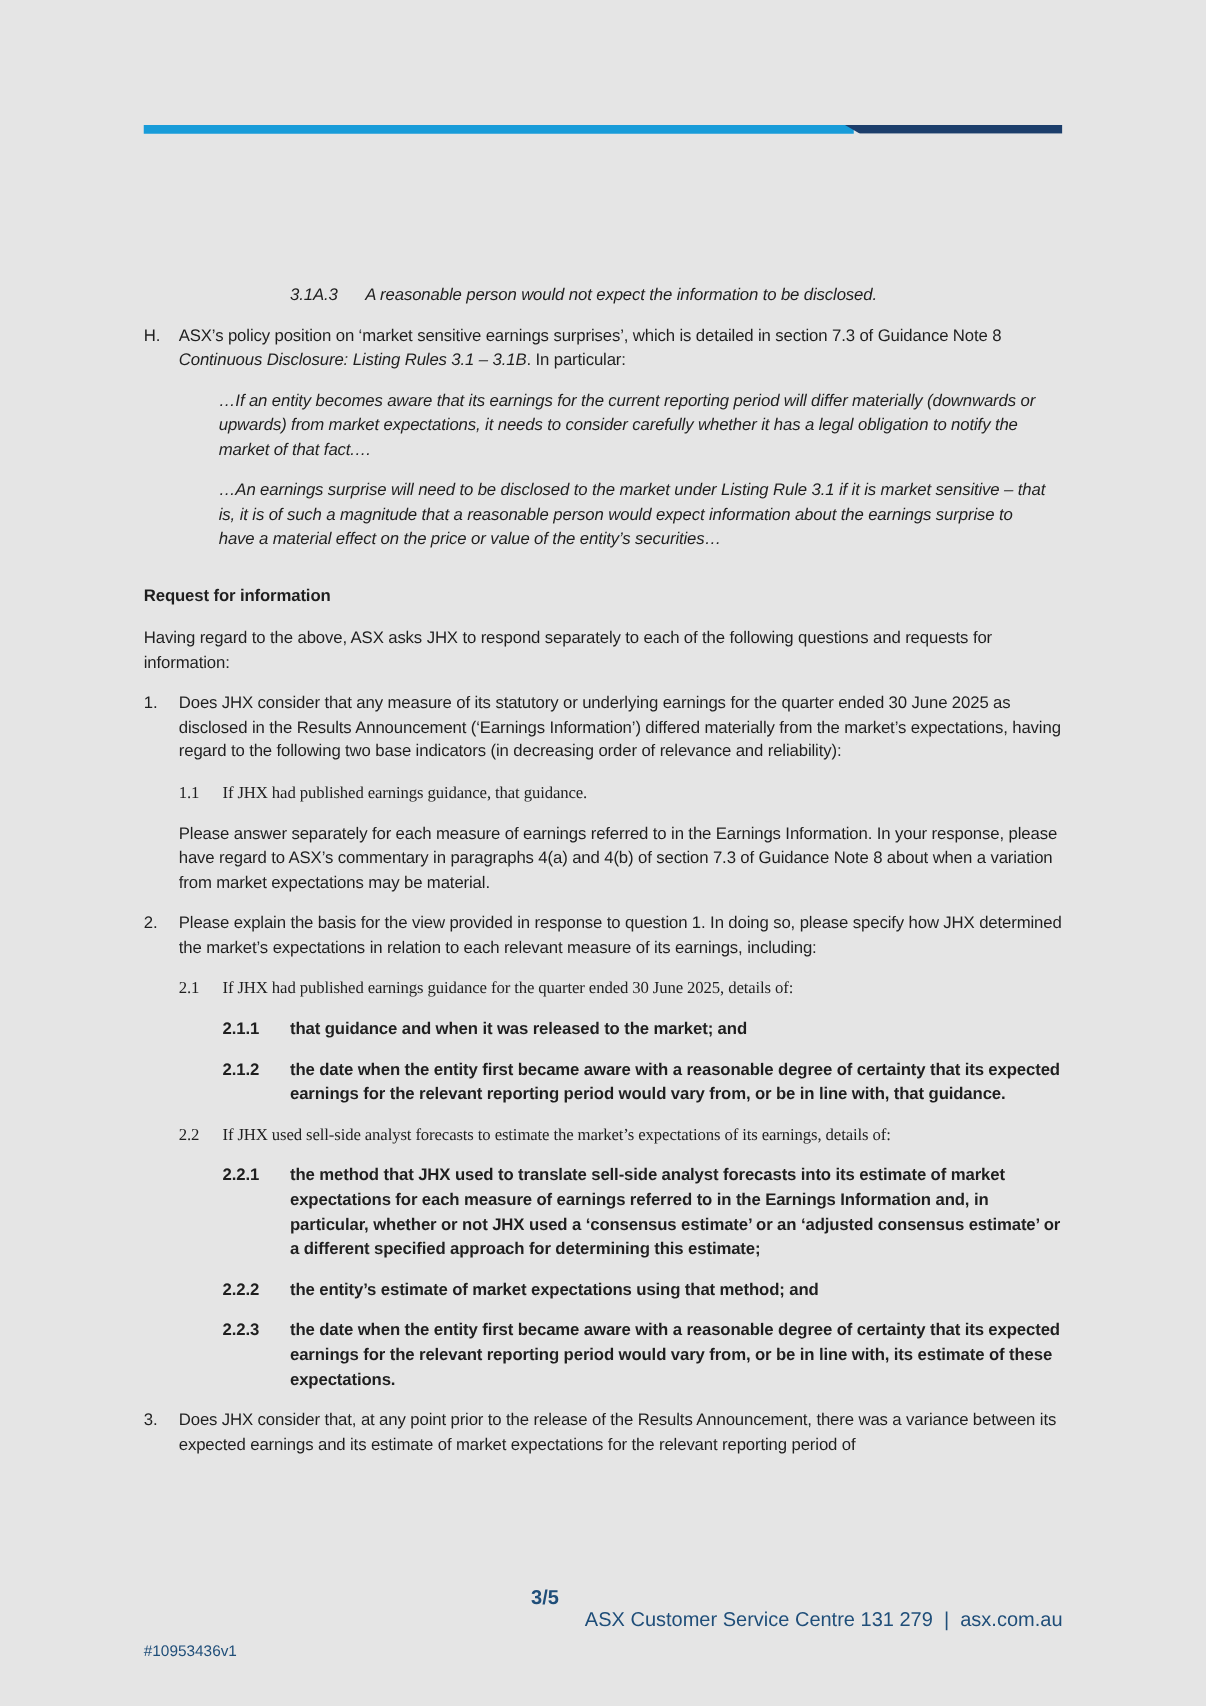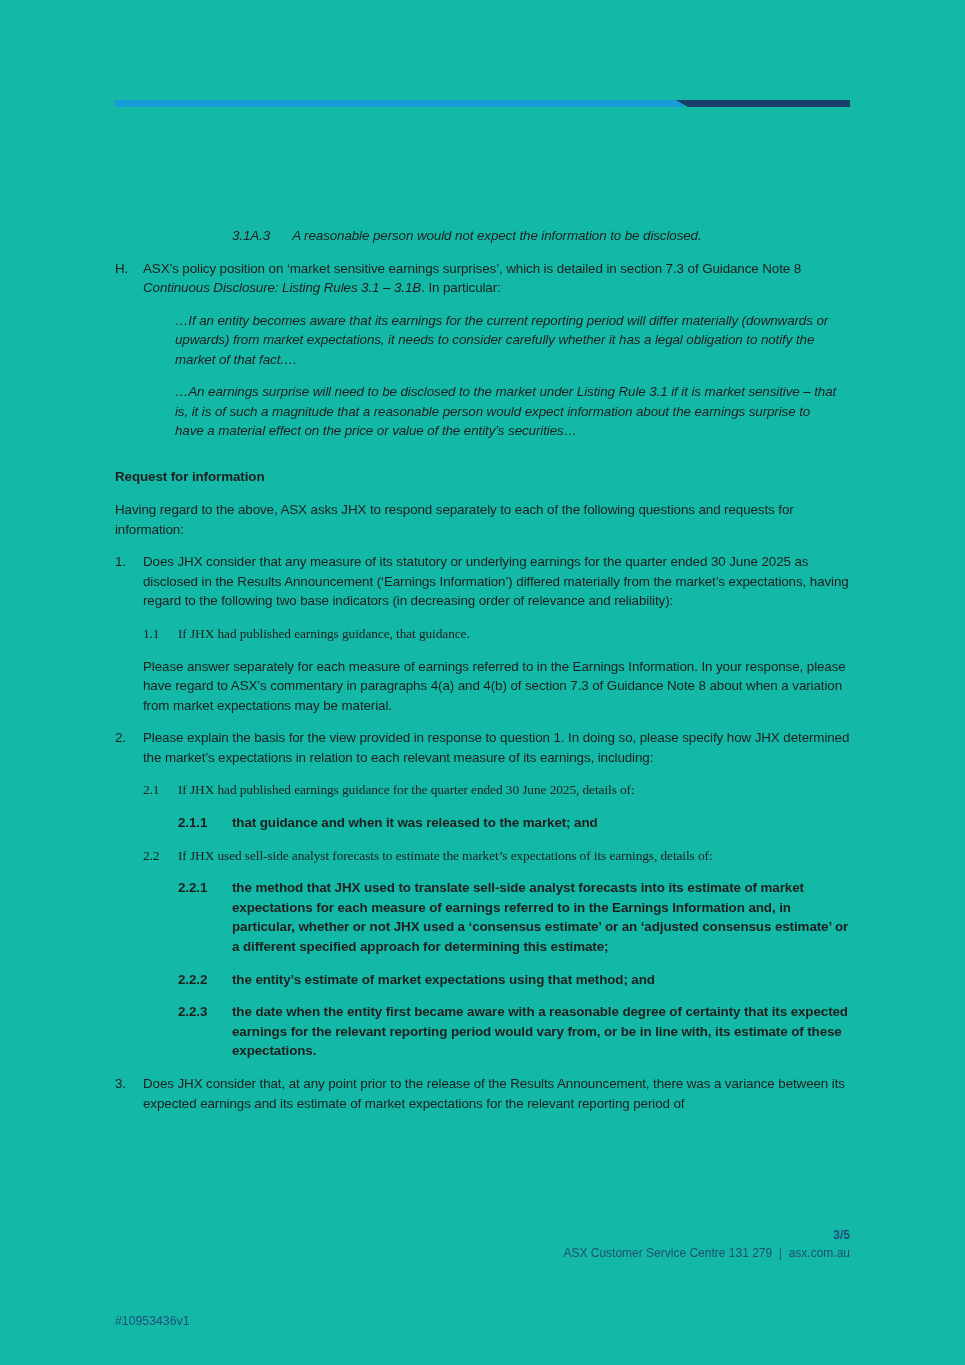--- a/index.html
+++ b/index.html
@@ -1,20 +1,20 @@
 <!DOCTYPE html>
 <html><head>
 <meta charset="utf-8">
 <style>
   html, body { margin: 0; padding: 0; background: #ffffff; }
   .page {
     position: relative;
     width: 965px;
     height: 1365px;
-    background: #14b8a6;
+    background: #e5e5e5;
     font-family: "Liberation Sans", sans-serif;
     color: #1f1f1f;
     font-size: 13.4px;
     line-height: 19.6px;
     letter-spacing: -0.1px;
     overflow: hidden;
   }
 
   
   .brand-bar {
@@ -74,23 +74,22 @@
 
   .para { margin: 0 0 13px 0; }
   .cont { padding-left: 28px; }
 
   .cite-italic { font-style: italic; }
 
   
   .footer-right {
     position: absolute;
     right: 115px;
-    top: 1226px;
-    text-align: right;
-    font-size: 12px;
+    top: 1270px;
+    font-size: 16px;
     line-height: 18px;
     letter-spacing: 0;
   }
   .footer-right .page-num { font-weight: bold; }
   .footer-right .service-line { white-space: pre; margin-left: 43px; }
   .doc-ref {
     position: absolute;
     left: 115px;
     top: 1297px;
     font-size: 12.3px;
@@ -148,20 +147,24 @@
     <div class="li lvl-b">
       <span class="num">2.1</span>
       <span class="txt">If JHX had published earnings guidance for the quarter ended 30 June 2025, details of:</span>
     </div>
 
     <div class="li lvl-c">
       <span class="num">2.1.1</span>
       <span class="txt">that guidance and when it was released to the market; and</span>
     </div>
 
+    <div class="li lvl-c">
+      <span class="num">2.1.2</span>
+      <span class="txt">the date when the entity first became aware with a reasonable degree of certainty that its expected earnings for the relevant reporting period would vary from, or be in line with, that guidance.</span>
+    </div>
 
     <div class="li lvl-b">
       <span class="num">2.2</span>
       <span class="txt">If JHX used sell-side analyst forecasts to estimate the market’s expectations of its earnings, details of:</span>
     </div>
 
     <div class="li lvl-c">
       <span class="num">2.2.1</span>
       <span class="txt">the method that JHX used to translate sell-side analyst forecasts into its estimate of market expectations for each measure of earnings referred to in the Earnings Information and, in particular, whether or not JHX used a ‘consensus estimate’ or an ‘adjusted consensus estimate’ or a different specified approach for determining this estimate;</span>
     </div>

